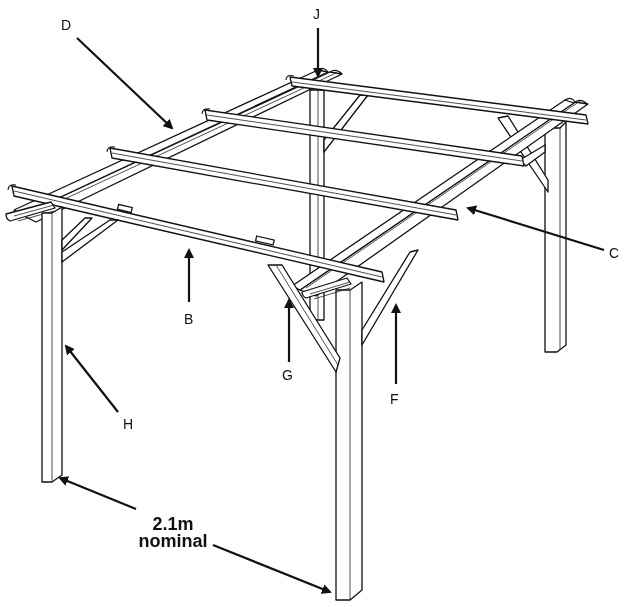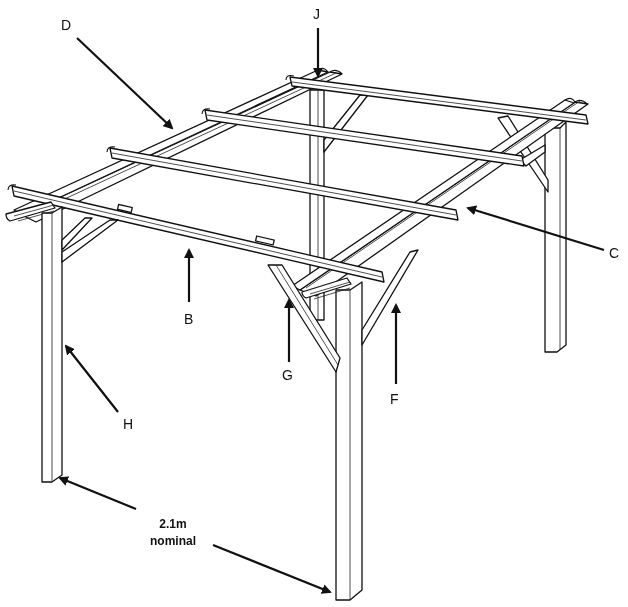--- a/index.html
+++ b/index.html
@@ -3,21 +3,21 @@
   <meta charset="utf-8">
   <style>
     html, body { margin: 0; padding: 0; background: #ffffff; }
     body { width: 628px; height: 607px; overflow: hidden; position: relative; font-family: "Liberation Sans", "DejaVu Sans", sans-serif; }
     #diagram { position: absolute; left: 0; top: 0; width: 628px; height: 607px; }
     .wood { fill: #ffffff; stroke: #111111; stroke-width: 1.3; stroke-linejoin: round; }
     .line { fill: none; stroke: #111111; stroke-width: 1.1; }
     .thin { fill: none; stroke: #222222; stroke-width: 0.8; }
     .arrow { fill: none; stroke: #111111; stroke-width: 2.2; }
     .label { position: absolute; font-size: 14px; color: #111111; line-height: 1; }
-    .dim-label { position: absolute; font-size: 12px; font-weight: bold; color: #111111; text-align: center; line-height: 17px; }
+    .dim-label { position: absolute; font-size: 18px; font-weight: bold; color: #111111; text-align: center; line-height: 17px; }
   </style>
 </head>
 <body>
 
 <svg id="diagram" viewBox="0 0 628 607" xmlns="http://www.w3.org/2000/svg">
   <defs>
     <marker id="ah" markerWidth="10" markerHeight="10" refX="8" refY="5" orient="auto" markerUnits="userSpaceOnUse">
       <path d="M0,0 L10,5 L0,10 z" fill="#111111"></path>
     </marker>
   </defs>

